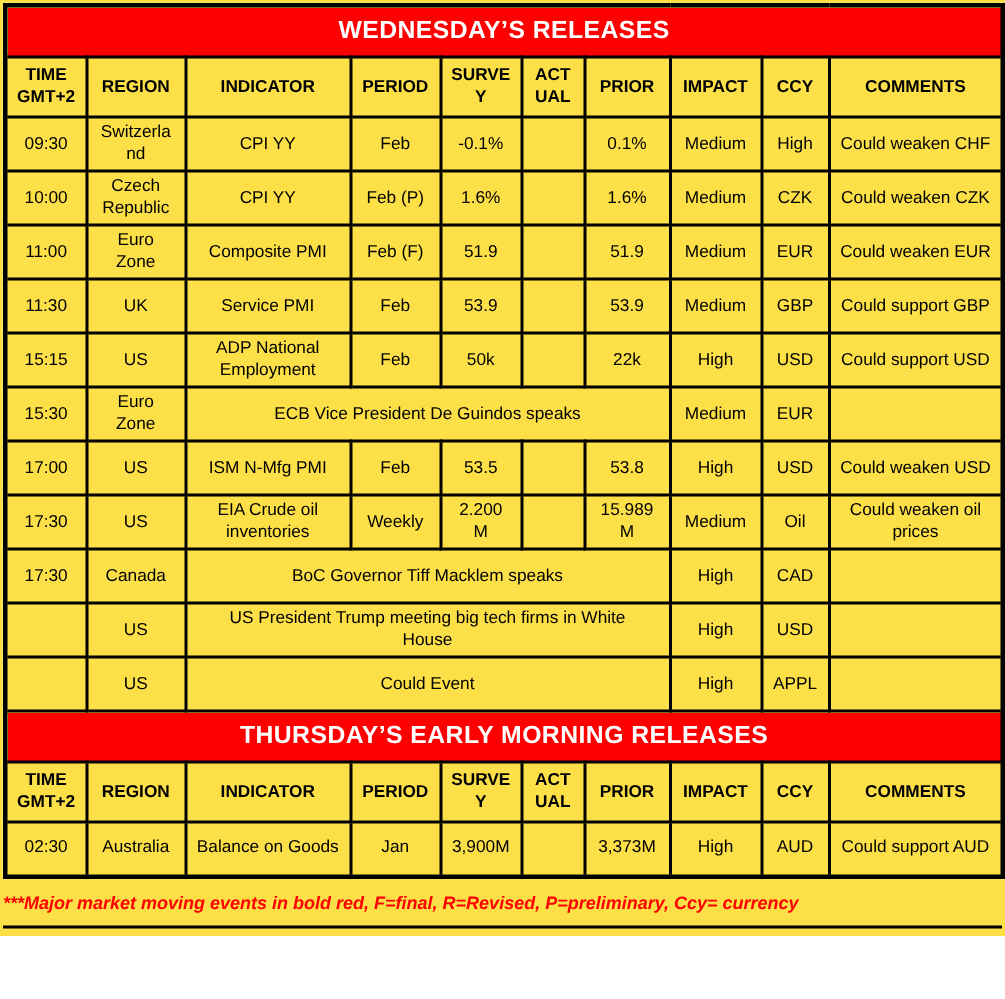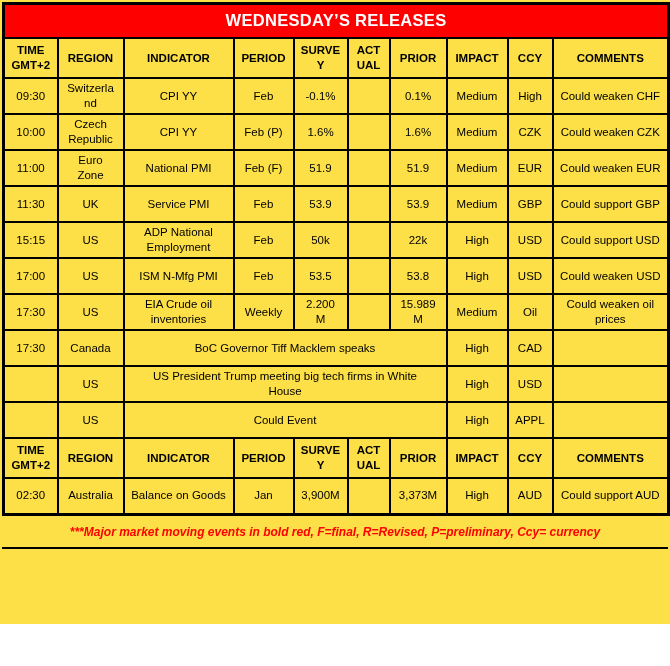--- a/index.html
+++ b/index.html
@@ -39,21 +39,21 @@
     letter-spacing: 0.3px;
     height: 30px;
   }
   tr.colhead th {
     font-weight: bold;
     height: 36px;
   }
   tr.datarow { height: 36px; }
   .footnote {
     margin-top: 9px;
-    text-align: center;
+    text-align: left;
     color: var(--note-fg, #ff0000);
     font-weight: bold;
     font-style: italic;
     font-size: 12px;
   }
   .bottom-line {
     margin-top: 8px;
     border-top: 2.5px solid #000;
     height: 0;
   }
@@ -117,21 +117,21 @@
           <td></td>
           <td>1.6%</td>
           <td>Medium</td>
           <td>CZK</td>
           <td>Could weaken CZK</td>
         </tr>
         <tr class="datarow">
           <td>11:00</td>
           <td>Euro
 Zone</td>
-          <td>National PMI</td>
+          <td>Composite PMI</td>
           <td>Feb (F)</td>
           <td>51.9</td>
           <td></td>
           <td>51.9</td>
           <td>Medium</td>
           <td>EUR</td>
           <td>Could weaken EUR</td>
         </tr>
         <tr class="datarow">
           <td>11:30</td>
@@ -150,20 +150,29 @@
           <td>US</td>
           <td>ADP National
 Employment</td>
           <td>Feb</td>
           <td>50k</td>
           <td></td>
           <td>22k</td>
           <td>High</td>
           <td>USD</td>
           <td>Could support USD</td>
+        </tr>
+        <tr class="datarow">
+          <td>15:30</td>
+          <td>Euro
+Zone</td>
+          <td colspan="5">ECB Vice President De Guindos speaks</td>
+          <td>Medium</td>
+          <td>EUR</td>
+          <td></td>
         </tr>
         <tr class="datarow">
           <td>17:00</td>
           <td>US</td>
           <td>ISM N-Mfg PMI</td>
           <td>Feb</td>
           <td>53.5</td>
           <td></td>
           <td>53.8</td>
           <td>High</td>
@@ -203,20 +212,23 @@
           <td>USD</td>
           <td></td>
         </tr>
         <tr class="datarow">
           <td></td>
           <td>US</td>
           <td colspan="5">Could Event</td>
           <td>High</td>
           <td>APPL</td>
           <td></td>
+        </tr>
+        <tr class="banner">
+          <td colspan="10">THURSDAY’S EARLY MORNING RELEASES</td>
         </tr>
         <tr class="colhead">
           <th>TIME
 GMT+2</th>
           <th>REGION</th>
           <th>INDICATOR</th>
           <th>PERIOD</th>
           <th>SURVE
 Y</th>
           <th>ACT

